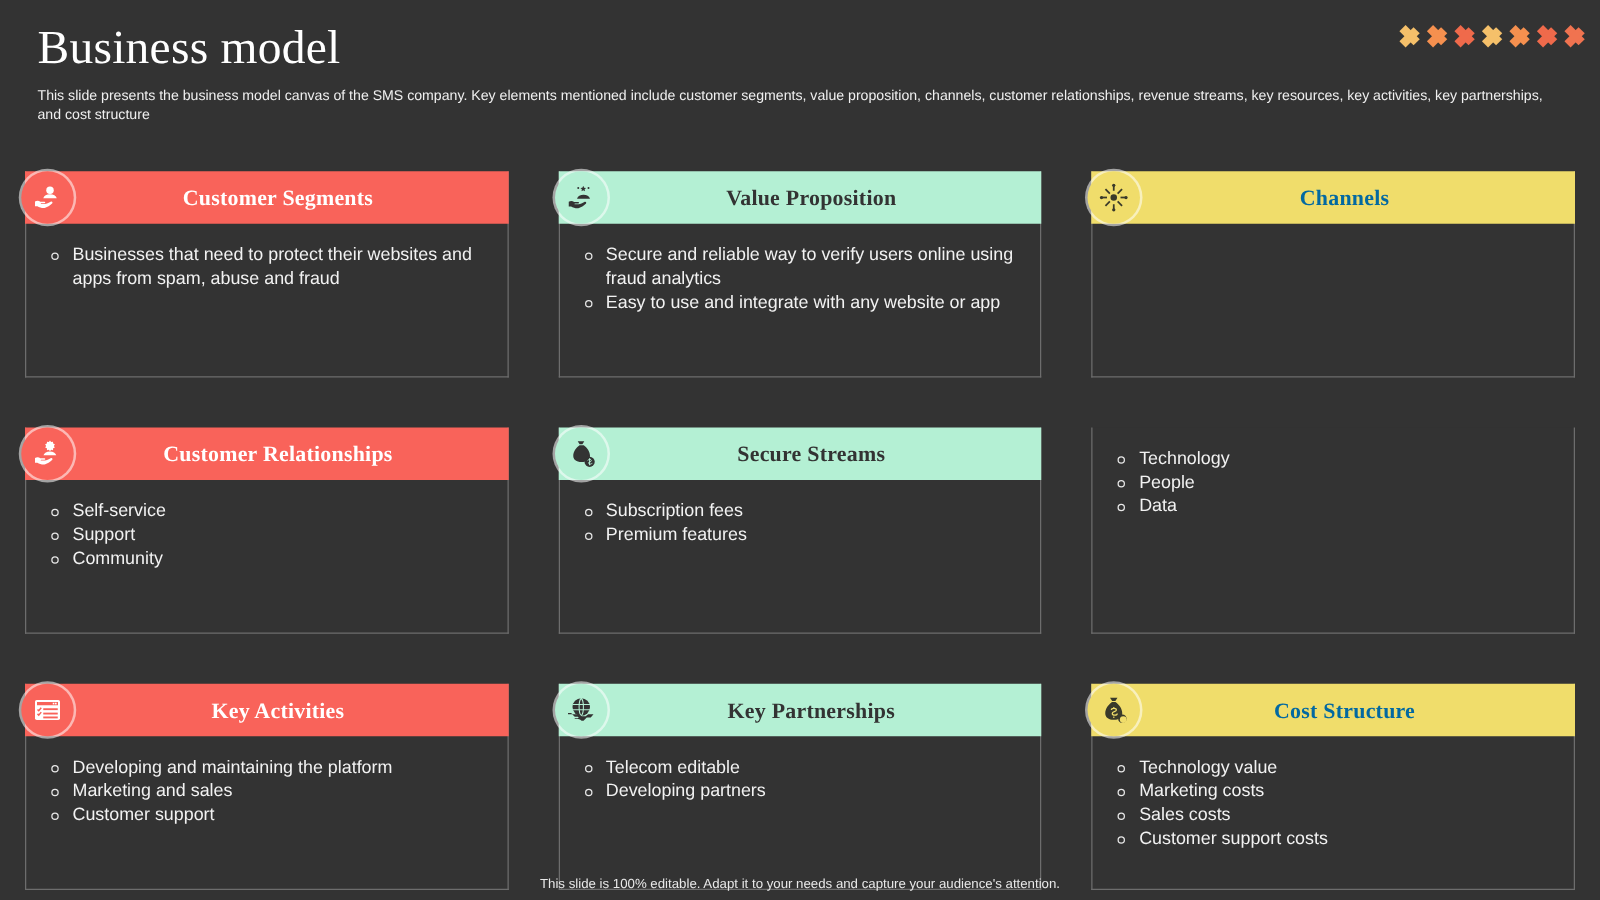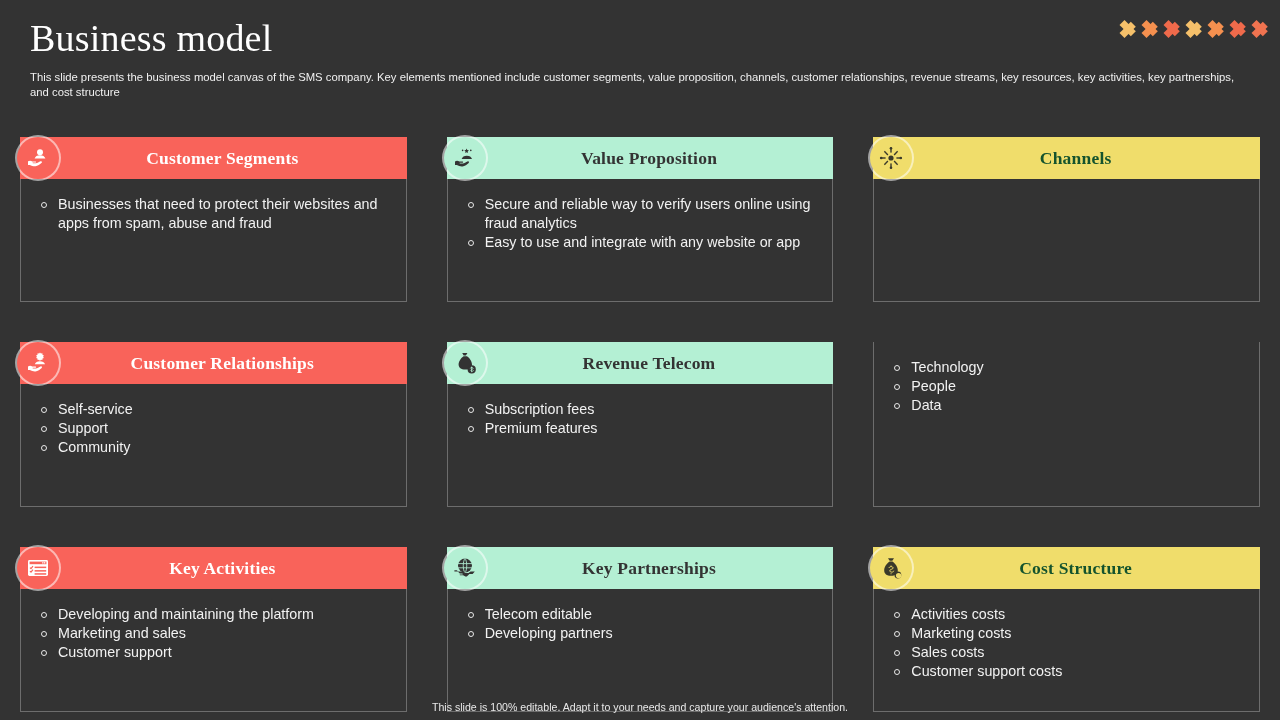--- a/index.html
+++ b/index.html
@@ -117,21 +117,21 @@
     padding-left: 28px;
     padding-right: 10px;
   }
 
   .card-header.red   { background: #f9635a; }
   .card-header.mint  { background: #b4f0d4; }
   .card-header.yellow{ background: #f0dd6b; }
 
   .card-header.red   .card-title { color: #ffffff; }
   .card-header.mint  .card-title { color: #333333; }
-  .card-header.yellow .card-title { color: #14532d; }
+  .card-header.yellow .card-title { color: #0369a1; }
 
   
   .icon-badge {
     position: absolute;
     left: -3px;
     top: 50%;
     transform: translateY(-50%);
     width: 42px;
     height: 42px;
     border-radius: 50%;
@@ -308,21 +308,21 @@
         <div class="icon-badge mint">
           <svg width="24" height="24" viewBox="0 0 24 24">
             <path d="M9.2 2h5.2l-1.5 2.4H10.7z"></path>
             <path d="M10.6 5.2h3.4c2.6 1.8 5 5.1 5 8.4 0 3.1-2.4 5-6.7 5s-6.7-1.9-6.7-5c0-3.3 2.4-6.6 5-8.4z"></path>
             <circle cx="18.7" cy="18.4" r="4.1"></circle>
             <path d="M18.3 15.9h.9v1h-.9z" fill="#b4f0d4"></path>
             <path d="M17.3 17.5c0-.6.6-1 1.4-1s1.4.4 1.4 1c0 1.1-2.3.8-2.3 1.8 0 .6.6 1 1.4 1s1.4-.4 1.4-1" stroke="#b4f0d4" stroke-width=".7" fill="none"></path>
             <rect x="18.3" y="15.6" width=".8" height="5.6" fill="#b4f0d4"></rect>
           </svg>
         </div>
-        <div class="card-title">Revenue Telecom</div>
+        <div class="card-title">Secure Streams</div>
       </div>
       <div class="card-body">
         <ul class="bullet-list">
           <li class="bullet-item">
             <span class="bullet-marker"></span>
             <span class="bullet-text">Subscription fees</span>
           </li>
           <li class="bullet-item">
             <span class="bullet-marker"></span>
             <span class="bullet-text">Premium features</span>
@@ -418,21 +418,21 @@
             <circle cx="18.9" cy="19" r="3.4"></circle>
             <circle cx="19.6" cy="19.6" r="2.7" fill="#f0dd6b"></circle>
           </svg>
         </div>
         <div class="card-title">Cost Structure</div>
       </div>
       <div class="card-body">
         <ul class="bullet-list">
           <li class="bullet-item">
             <span class="bullet-marker"></span>
-            <span class="bullet-text">Activities costs</span>
+            <span class="bullet-text">Technology value</span>
           </li>
           <li class="bullet-item">
             <span class="bullet-marker"></span>
             <span class="bullet-text">Marketing costs</span>
           </li>
           <li class="bullet-item">
             <span class="bullet-marker"></span>
             <span class="bullet-text">Sales costs</span>
           </li>
           <li class="bullet-item">

